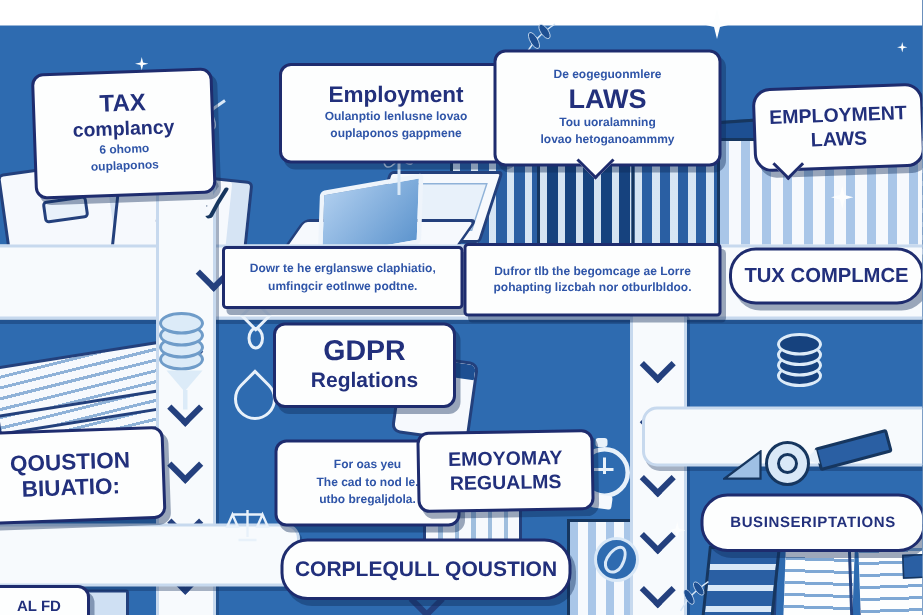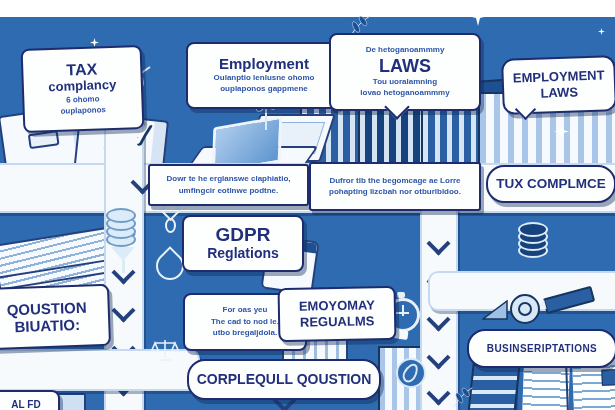--- a/index.html
+++ b/index.html
@@ -204,26 +204,26 @@
 
   <div class="card r8" style="left:22px;top:47px;width:117px;height:80px;transform:rotate(-2deg)">
     <span class="t-big">TAX</span>
     <span class="t-med">complancy</span>
     <span class="t-small">6 ohomo</span>
     <span class="t-small">ouplaponos</span>
   </div>
 
   <div class="card r8" style="left:186px;top:42px;width:152px;height:63px">
     <span class="t-big" style="font-size:15px">Employment</span>
-    <span class="t-small">Oulanptio lenlusne ohomo</span>
+    <span class="t-small">Oulanptio lenlusne lovao</span>
     <span class="t-small">ouplaponos gappmene</span>
   </div>
 
   <div class="card r8" style="left:329px;top:33px;width:148px;height:74px">
-    <span class="t-small">De hetoganoammmy</span>
+    <span class="t-small">De eogeguonmlere</span>
     <span class="t-big" style="font-size:18px">LAWS</span>
     <span class="t-small">Tou uoralamning</span>
     <span class="t-small">lovao hetoganoammmy</span>
   </div>
   <div class="tail" style="left:388px;top:98px;width:16px;height:16px"></div>
 
   <div class="card r8" style="left:502px;top:57px;width:110px;height:52px;transform:rotate(-2deg);border-radius:12px">
     <span class="t-med">EMPLOYMENT</span>
     <span class="t-med">LAWS</span>
   </div>

